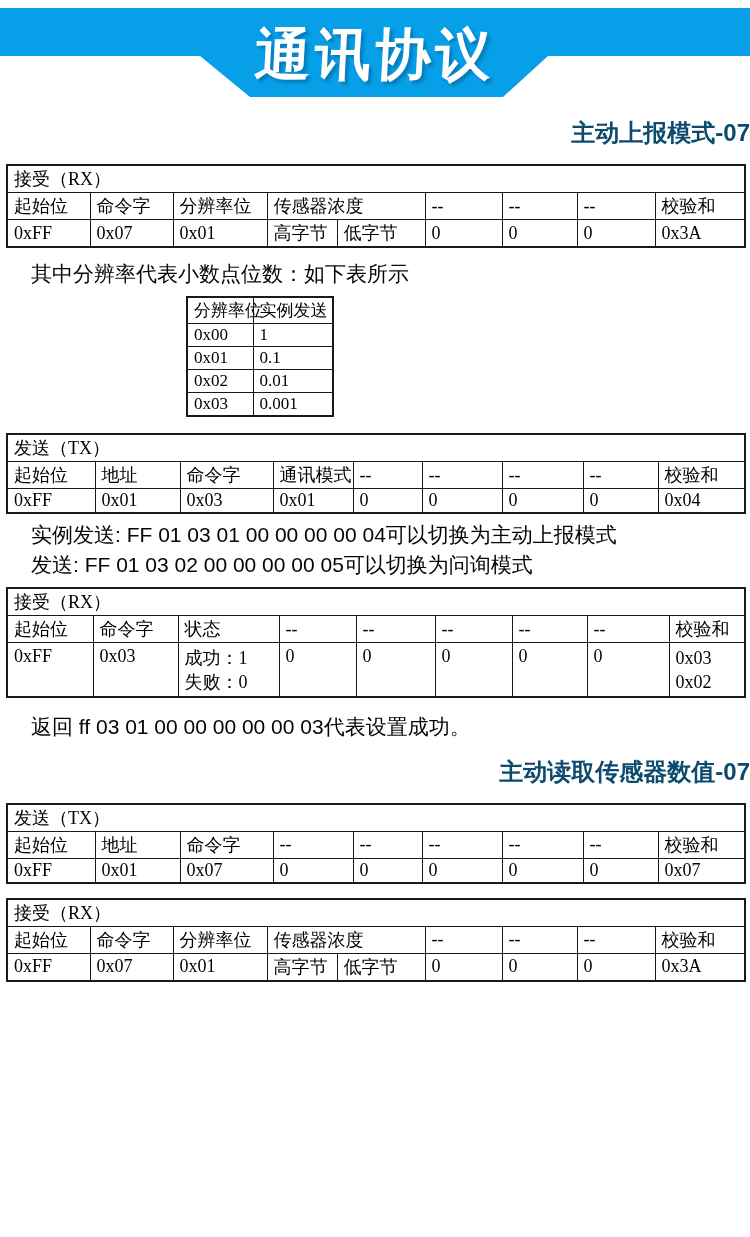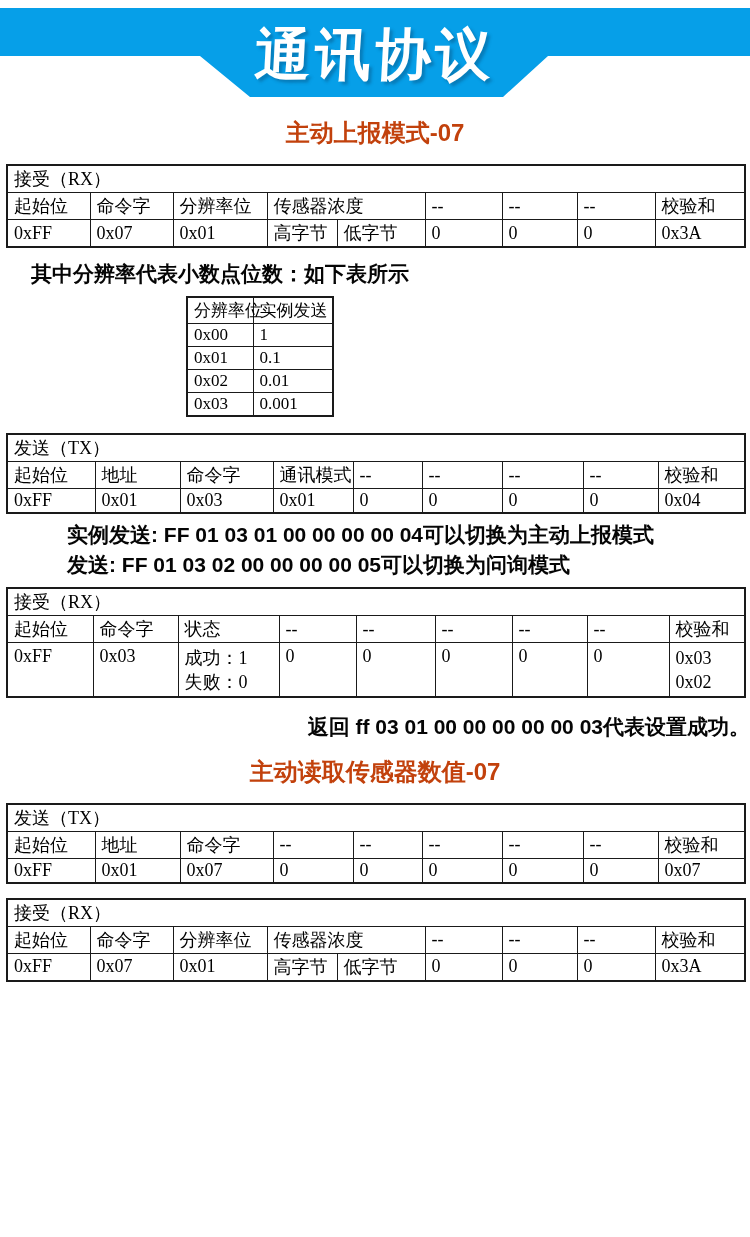--- a/index.html
+++ b/index.html
@@ -17,21 +17,21 @@
     clip-path: polygon(0 0, 750px 0, 750px 48px, 548px 48px, 503px 89px, 250px 89px, 200px 48px, 0 48px);
   }
   .banner-title {
     position:absolute; top:18px; left:0; width:750px; text-align:center;
     font-size:56px; font-weight:bold; color:#ffffff; letter-spacing:4px;
     transform:skewX(-3deg);
     text-shadow:3px 3px 3px rgba(10,60,100,0.35);
   }
   
   .sec-title {
-    text-align:center; font-size:24px; font-weight:bold; color:#c2410c;
+    text-align:right; font-size:24px; font-weight:bold; color:#0c4a6e;
     margin:19px 0 7px 0; line-height:30px;
   }
   
   table.proto {
     border-collapse:collapse; table-layout:fixed; width:738px;
     margin:16px 0 0 6px; border:2px solid #1a1a1a;
     font-family:"Liberation Serif","DejaVu Serif",serif;
   }
   table.proto td {
     border:1px solid #1a1a1a; font-size:18px; padding:1px 4px 1px 6px;
@@ -46,29 +46,29 @@
     border-collapse:collapse; table-layout:fixed; width:146px;
     margin:8px 0 0 186px; border:2px solid #1a1a1a;
     font-family:"Liberation Serif","DejaVu Serif",serif;
   }
   table.res td {
     border:1px solid #1a1a1a; font-size:17px; padding:1px 4px 1px 6px;
     height:20px; white-space:nowrap;
   }
   
   .para {
-    font-size:21px; font-weight:bold; color:#050505;
+    font-size:21px; font-weight:normal; color:#050505;
     margin-left:31px; line-height:29px; white-space:nowrap;
   }
   .pgroup { margin-top:22px; }
   .pgroup .para { line-height:29.5px; }
   .note { margin-top:11px; }
-  .gap6  { margin-top:6px;padding-left:36px; }
+  .gap6  { margin-top:6px; }
   .gap8  { margin-top:8px; }
-  .gap14 { margin-top:14px;text-align:right; }
+  .gap14 { margin-top:14px; }
 </style>
 </head>
 <body>
 
 <div class="banner">
   <div class="banner-shape"></div>
   <div class="banner-title">通讯协议</div>
 </div>
 
 <div>

